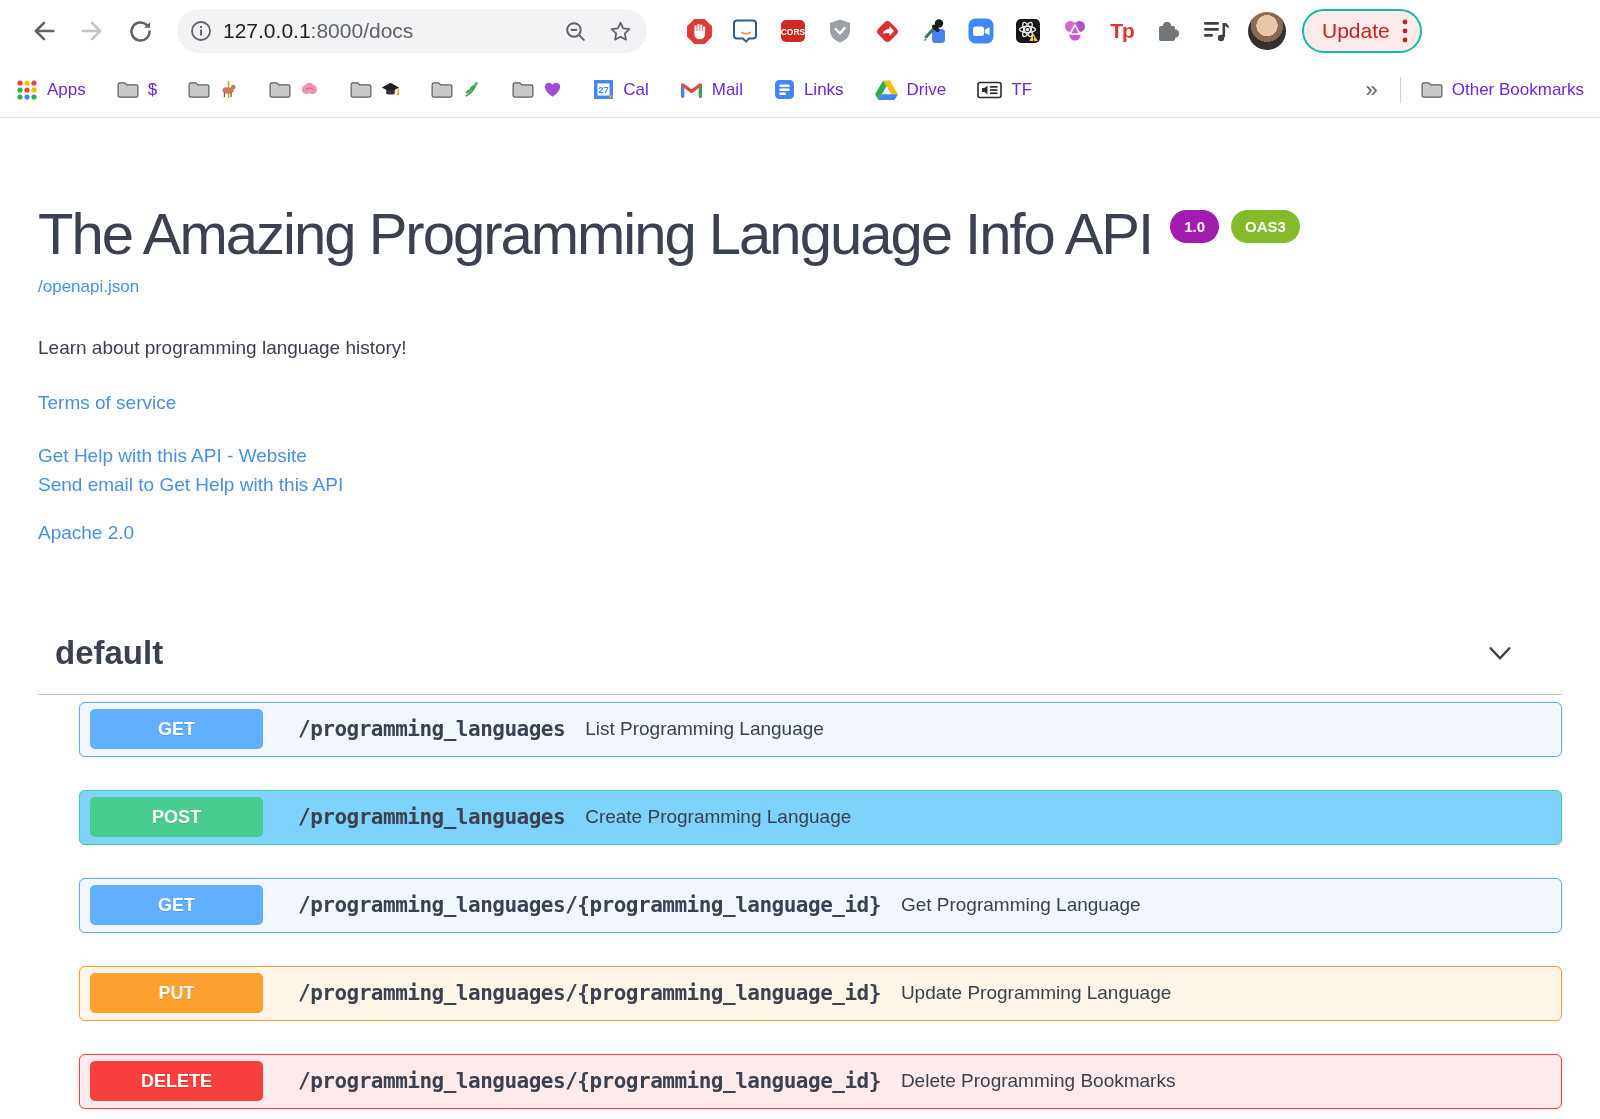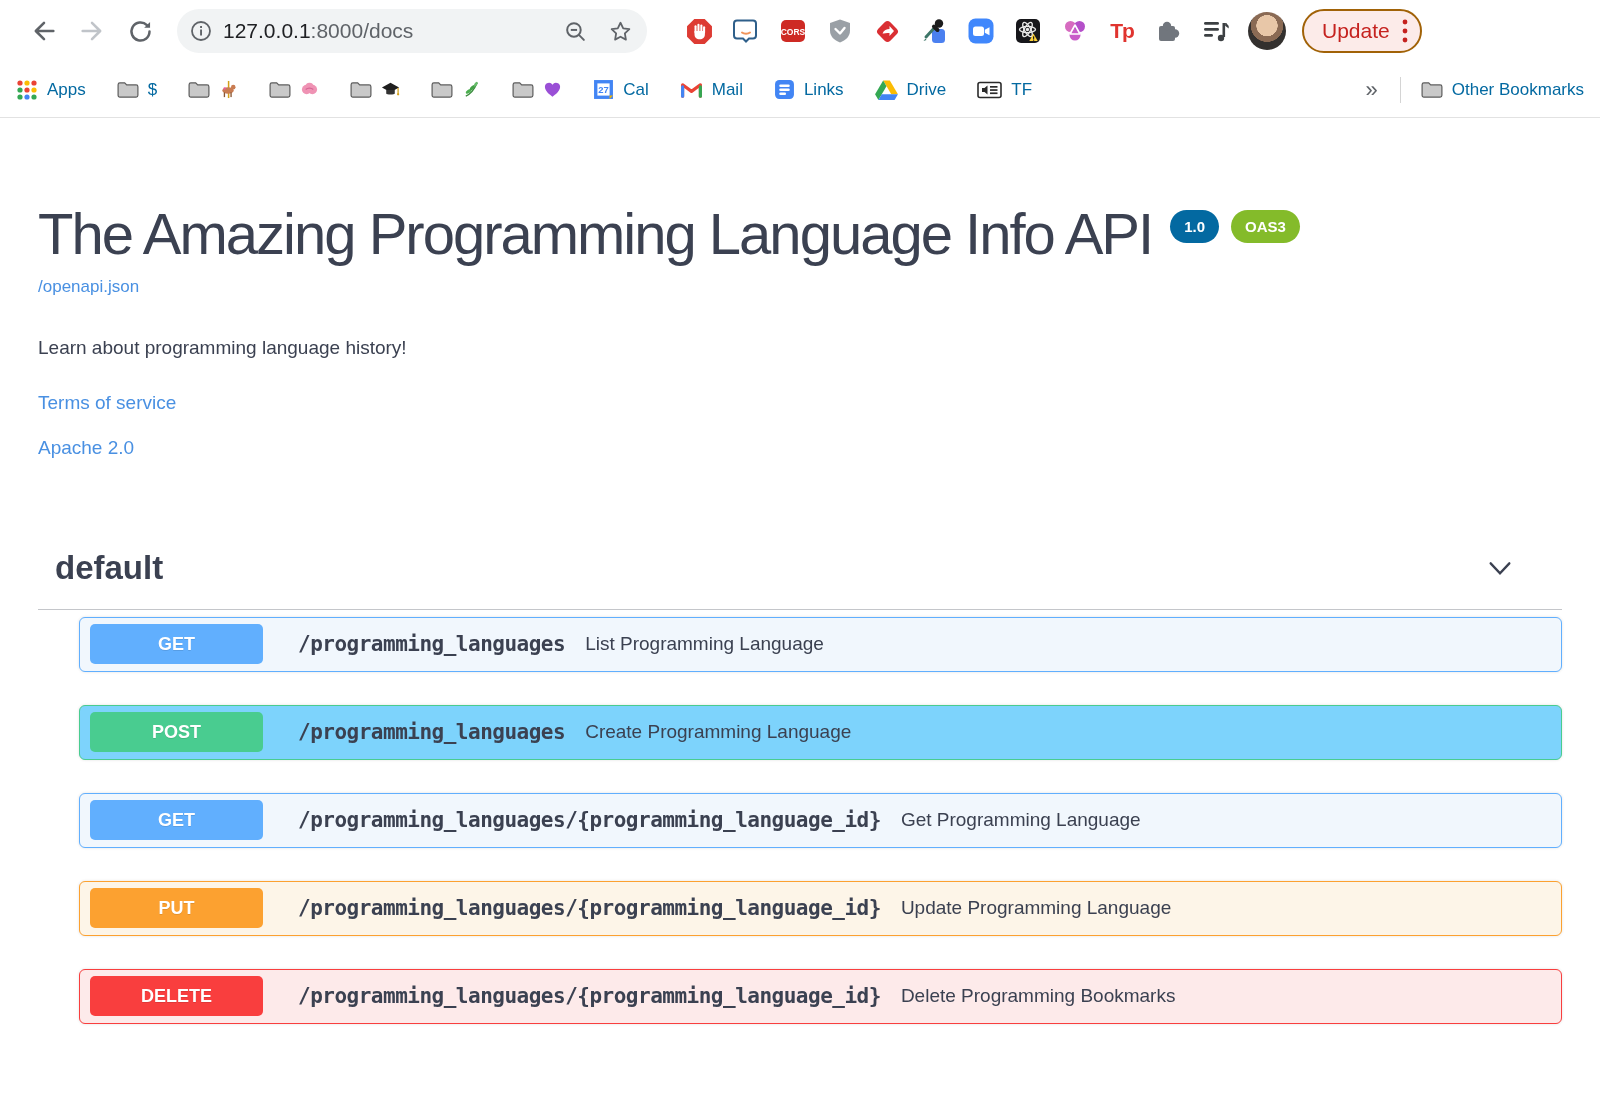--- a/index.html
+++ b/index.html
@@ -10,39 +10,39 @@
   .toolbar { height:62px; display:flex; align-items:center; padding:0 16px 0 27px; background:#fff; }
   .nav-btn { width:34px; height:34px; display:flex; align-items:center; justify-content:center; margin-right:14px; border-radius:50%; cursor:pointer; }
   .urlbar { width:470px; height:44px; background:#f1f3f4; border-radius:22px; display:flex; align-items:center; padding:0 14px 0 12px; margin-left:6px; }
   .urlbar .url-text { font-size:21px; color:#202124; margin-left:10px; flex:1; white-space:nowrap; }
   .urlbar .url-text .muted { color:#5f6368; }
   .ext-strip { display:flex; align-items:center; gap:19px; margin-left:38px; }
   .ext { width:28px; height:28px; display:flex; align-items:center; justify-content:center; cursor:pointer; }
   .tp-label { color:#e0342f; font-weight:bold; font-size:21px; letter-spacing:-1px; }
   .avatar { width:38px; height:38px; border-radius:50%; margin-left:18px; cursor:pointer;
     background:radial-gradient(circle at 50% 36%, #e8c7a8 0 34%, #8a6a54 35% 52%, #33302e 53% 100%); }
-  .update-btn { margin-left:16px; height:44px; border:2px solid #a16207; background:#fcebe9; border-radius:22px;
+  .update-btn { margin-left:16px; height:44px; border:2px solid #14b8a6; background:#fcebe9; border-radius:22px;
     display:flex; align-items:center; padding:0 12px 0 18px; cursor:pointer; }
   .update-btn .upd-txt { color:#c5221f; font-size:21px; }
   .update-btn svg { margin-left:12px; }
 
   .bookmarks { height:56px; display:flex; align-items:center; padding:0 16px; background:#fff; border-bottom:1px solid #e2e2e2; }
   .bm { display:flex; align-items:center; gap:9px; margin-right:31px; cursor:pointer; white-space:nowrap; }
-  .bm-label { font-size:17px; color:#0369a1; }
+  .bm-label { font-size:17px; color:#6d28d9; }
   .bm-right { margin-left:auto; display:flex; align-items:center; }
   .bm-chevrons { font-size:22px; color:#5f6368; margin-right:22px; cursor:pointer; }
   .bm-divider { width:1px; height:26px; background:#d4d4d4; margin-right:20px; }
 
   
   .page { padding:0 38px; color:#3b4151; }
   .title-row { margin-top:86px; display:flex; align-items:flex-start; }
   h1.api-title { font-size:58px; font-weight:normal; letter-spacing:-2px; color:#3b4151; line-height:1.05; }
   .badges { display:flex; gap:12px; margin-left:18px; margin-top:6px; }
   .pill { border-radius:57px; color:#fff; font-size:15px; font-weight:bold; padding:8px 14px; }
-  .pill.version { background:#0369a1; }
+  .pill.version { background:#a21caf; }
   .pill.oas { background:#84bb2a; }
   .openapi-link { display:inline-block; margin-top:12px; font-size:17px; color:#4990e2; text-decoration:none; cursor:pointer; }
   .description { margin-top:40px; font-size:19px; color:#3b4151; }
   a.page-link { display:block; font-size:19px; color:#4990e2; text-decoration:none; cursor:pointer; }
   .link-terms { margin-top:33px; }
   .link-group { margin-top:27px; line-height:29px; }
   .link-license { margin-top:23px; }
 
   .section-header { margin-top:90px; display:flex; align-items:center; justify-content:space-between;
     padding:0 48px 22px 17px; border-bottom:1px solid rgba(59,65,81,.3); cursor:pointer; }
@@ -345,20 +345,24 @@
   <div class="title-row">
     <h1 class="api-title">The Amazing Programming Language Info API</h1>
     <span class="badges">
       <span class="pill version">1.0</span>
       <span class="pill oas">OAS3</span>
     </span>
   </div>
   <a class="openapi-link">/openapi.json</a>
   <p class="description">Learn about programming language history!</p>
   <a class="page-link link-terms">Terms of service</a>
+  <div class="link-group">
+    <a class="page-link">Get Help with this API - Website</a>
+    <a class="page-link">Send email to Get Help with this API</a>
+  </div>
   <a class="page-link link-license">Apache 2.0</a>
 
   <div class="section-header">
     <h3>default</h3>
     <svg width="28" height="28" viewBox="0 0 24 24">
         <path d="M4 8l8 8.5L20 8" fill="none" stroke="#3b4151" stroke-width="2" stroke-linecap="round"></path>
       </svg>
   </div>
 
   <div class="ops">

